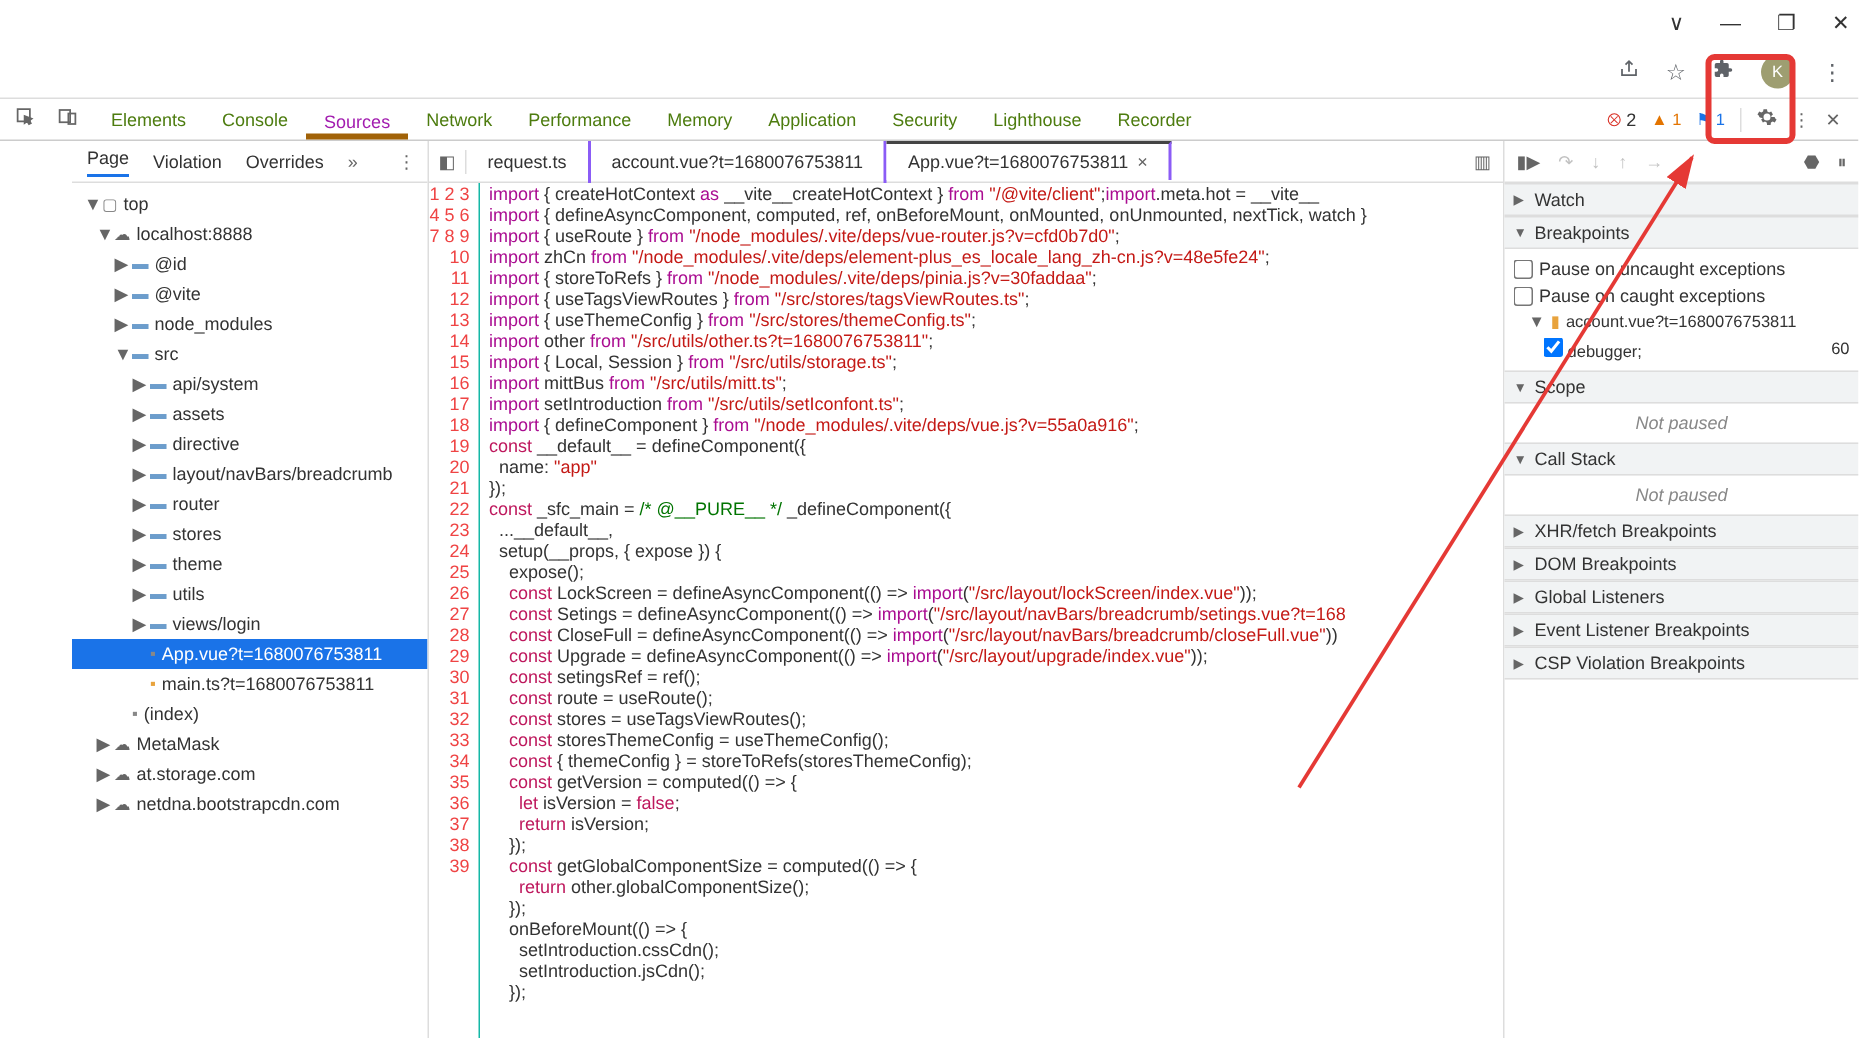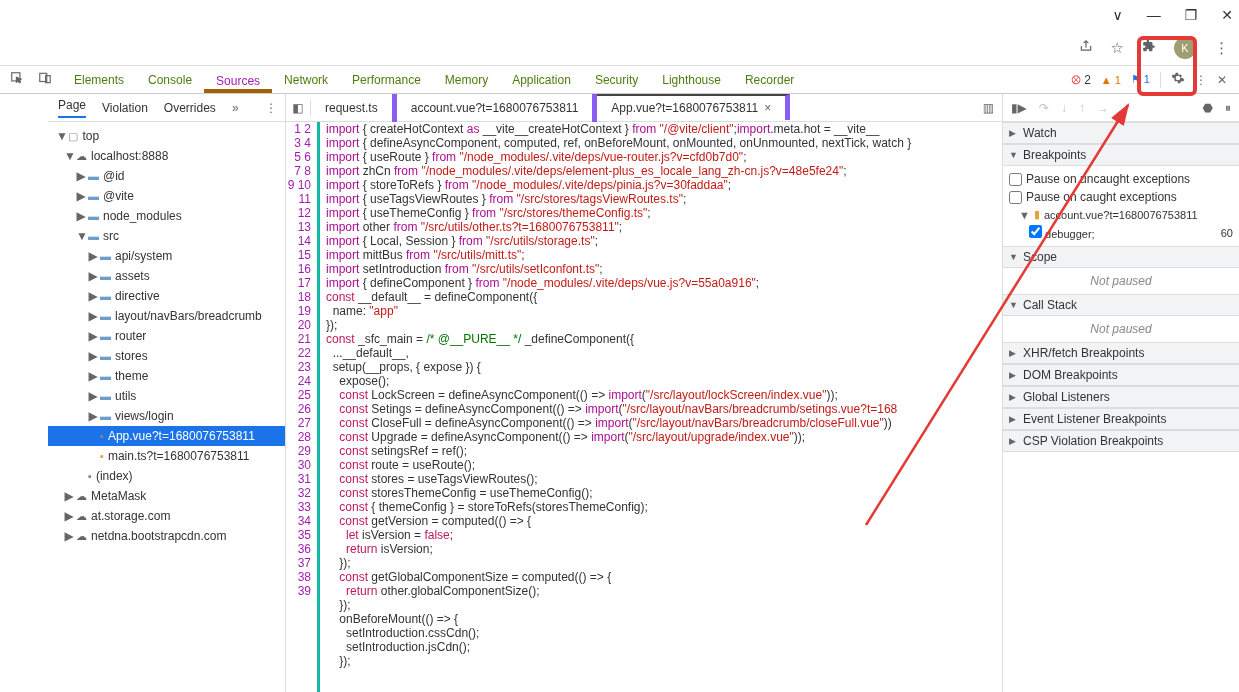--- a/index.html
+++ b/index.html
@@ -40,26 +40,26 @@
 .file-ico { color: #888; margin-right: 4px; font-size: 11px; }
 .file-ico.yellow { color: #e8a33d; }
 .cloud-ico { color: #666; margin-right: 4px; font-size: 11px; }
 .ind-1 { padding-left: 16px; } .ind-2 { padding-left: 28px; } .ind-3 { padding-left: 40px; }
 
 
 .editor { flex: 1; display: flex; flex-direction: column; border-right: 1px solid #ddd; min-width: 0; }
 .editor-tabs { height: 28px; border-bottom: 1px solid #ddd; display: flex; align-items: center; }
 .editor-tabs .nav-ico { width: 24px; text-align: center; color: #666; cursor: pointer; }
 .editor-tabs .sep { width: 1px; height: 16px; background: #ddd; }
-.ftab { padding: 0 14px; height: 28px; line-height: 28px; cursor: pointer; border-right: 5px solid #8b5cf6; white-space: nowrap; }
+.ftab { padding: 0 14px; height: 28px; line-height: 28px; cursor: pointer; border-right: 2px solid #8b5cf6; white-space: nowrap; }
 .ftab.active { background: #fff; border-top: 2px solid #444; height: 26px; line-height: 24px; }
 .ftab .close { margin-left: 6px; color: #666; }
 .editor-tabs .right-ico { margin-left: auto; padding: 0 8px; color: #666; cursor: pointer; }
 .code-area { flex: 1; display: flex; overflow: auto; font-family: Consolas, monospace; font-size: 12px; line-height: 14px; }
-.gutter { width: 34px; text-align: right; padding-right: 6px; color: #a21caf; background: #fff; border-right: 3px solid #14b8a6; user-select: none; }
+.gutter { width: 34px; text-align: right; padding-right: 6px; color: #ef4444; background: #fff; border-right: 1px solid #14b8a6; user-select: none; }
 .code { flex: 1; padding-left: 6px; white-space: pre; overflow: hidden; }
 .k-imp { color: #aa0d91; } .k-str { color: #c41a16; } .k-key { color: #be185d; } .k-com { color: #007400; }
 
 
 .right-panel { width: 236px; display: flex; flex-direction: column; font-size: 12px; }
 .rp-toolbar { height: 28px; border-bottom: 1px solid #ddd; display: flex; align-items: center; gap: 12px; padding: 0 8px; }
 .rp-toolbar span { color: #666; cursor: pointer; font-size: 12px; }
 .rp-section-head { height: 22px; background: #f1f3f4; border-top: 1px solid #ddd; border-bottom: 1px solid #ddd; display: flex; align-items: center; padding-left: 6px; cursor: pointer; }
 .rp-section-head .tw2 { width: 10px; color: #666; margin-right: 4px; font-size: 9px; }
 .rp-body { padding: 4px 6px; }

